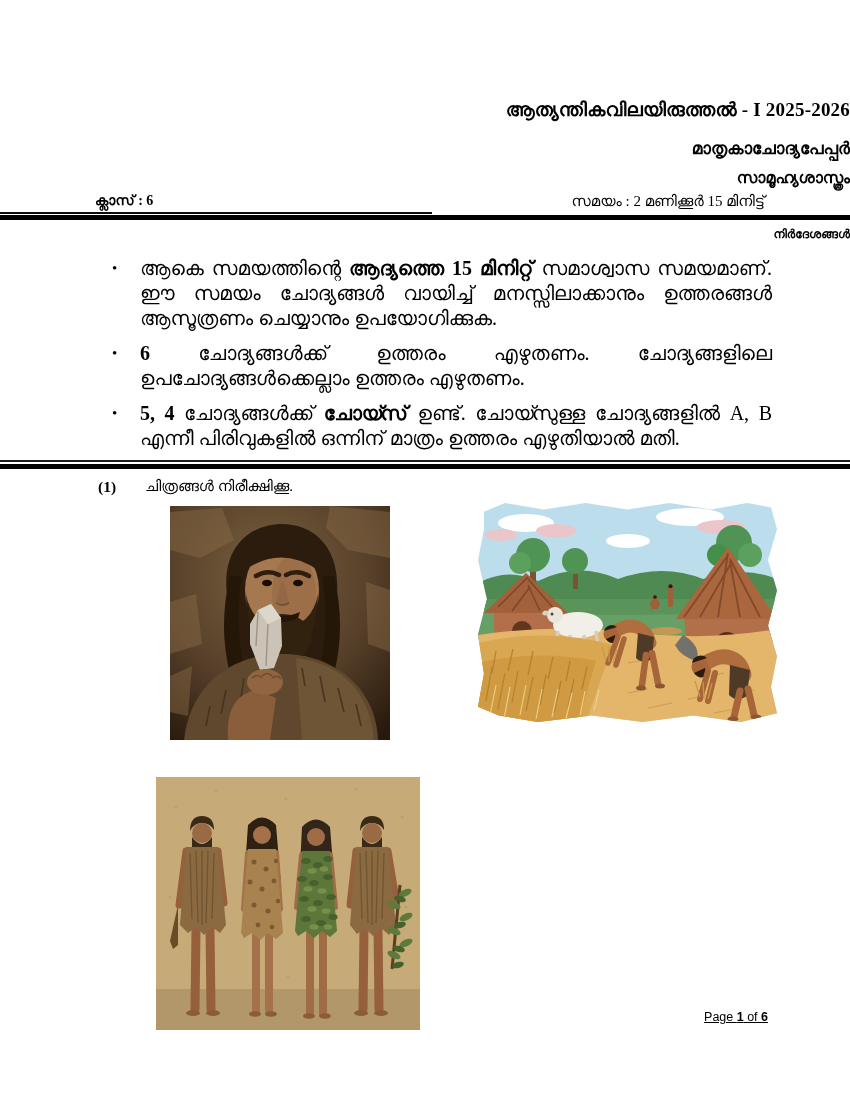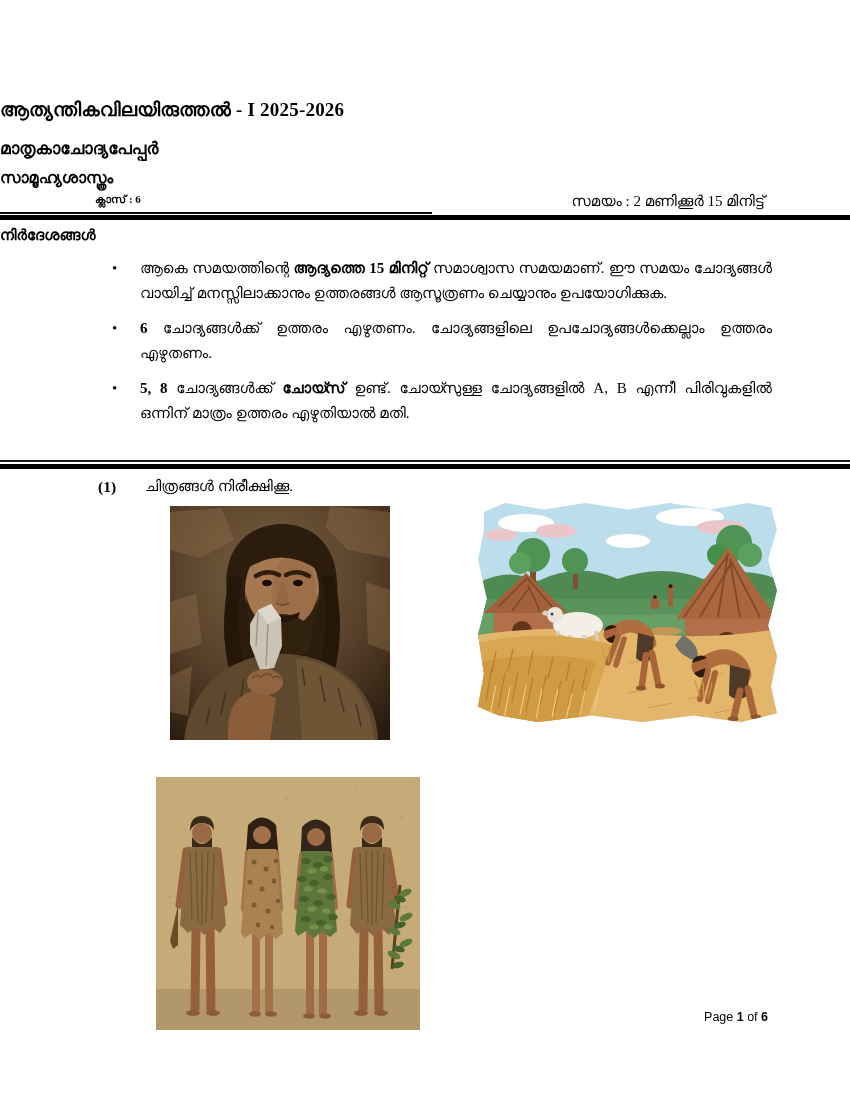--- a/index.html
+++ b/index.html
@@ -4,41 +4,41 @@
 <style>
   * { margin:0; padding:0; box-sizing:border-box; }
   html,body { background:#ffffff; }
   .page {
     position:relative; width:850px; height:1100px; margin:0 auto;
     background:#ffffff; overflow:hidden;
     font-family:"Liberation Serif","DejaVu Serif",serif;
     color:#000;
   }
   .abs { position:absolute; }
-  .center { left:0; width:100%; text-align:left; }
+  .center { left:0; width:100%; text-align:right; }
   .bold { font-weight:bold; }
 
   .title      { top:99px;  font-size:19px; letter-spacing:.2px; }
   .subtitle1  { top:139px; font-size:17px; }
   .subtitle2  { top:169px; font-size:16px; }
 
-  .class-label{ top:193px; left:95px;  font-size:11px; font-weight:bold; }
+  .class-label{ top:193px; left:95px;  font-size:14px; font-weight:bold; }
   .time-label { top:193px; right:85px; font-size:15px; font-weight:normal; }
 
   .rule1-thin { top:212px; left:0; width:432px; height:2px; background:#0a0a0a; }
   .rule1      { top:215px; left:0; width:850px; height:5px; background:#000; }
   .rule2-thin { top:460px; left:0; width:850px; height:1.5px; background:#1a1a1a; }
   .rule2      { top:464px; left:0; width:850px; height:5px; background:#000; }
 
-  .instr-heading { top:227px; font-size:15px; font-weight:bold; }
+  .instr-heading { top:227px; font-size:12px; font-weight:bold; }
 
   .bullets { top:256px; left:112px; width:660px; }
   .bullet-item { display:flex; margin-bottom:10px; }
   .bullet-marker { width:28px; flex:0 0 28px; font-size:15px; line-height:25px; }
-  .bullet-text { flex:1; font-size:15px; line-height:25px; text-align:justify; }
+  .bullet-text { flex:1; font-size:20px; line-height:25px; text-align:justify; }
   .seg-b { font-weight:bold; }
   .seg-u { text-underline-offset:3px; }
 
   .q1-number { top:478px; left:98px;  font-size:15.5px; font-weight:bold; }
   .q1-prompt { top:478px; left:145px; font-size:15px;text-align:center; }
 
   .img1 { top:506px; left:170px; width:220px; height:234px; }
   .img2 { top:503px; left:478px; width:299px; height:219px; background:#fff; }
   .img2 svg {
     clip-path: polygon(2% 4%, 9% 0%, 22% 3%, 36% 0%, 50% 3%, 64% 0%, 78% 3%, 90% 0%, 98% 2%,
@@ -47,20 +47,21 @@
                        2% 78%, 0% 60%, 3% 44%, 0% 26%, 2% 12%);
   }
   .caption { top:747px; left:115px; font-size:15.5px; }
   .img3 { top:777px; left:156px; width:264px; height:253px; }
   .img1 svg, .img2 svg, .img3 svg { display:block; width:100%; height:100%; }
 
   .footer {
     top:1010px; right:82px;
     font-family:"Liberation Sans","DejaVu Sans",sans-serif;
     font-size:12.5px;
+    text-decoration:underline;
   }
   .footer .num { font-weight:bold; }
 </style>
 </head>
 <body>
 
 <div class="page">
 
   <div class="abs center title bold">ആത്യന്തികവിലയിരുത്തൽ - I 2025-2026</div>
   <div class="abs center subtitle1 bold">മാതൃകാചോദ്യപേപ്പർ</div>
@@ -78,21 +79,21 @@
     <div class="bullet-item">
       <span class="bullet-marker">•</span>
       <span class="bullet-text"><span>ആകെ സമയത്തിന്റെ </span><span class="seg-b">ആദ്യത്തെ 15 മിനിറ്റ്</span><span> സമാശ്വാസ സമയമാണ്. ഈ സമയം ചോദ്യങ്ങൾ വായിച്ച് മനസ്സിലാക്കാനും ഉത്തരങ്ങൾ ആസൂത്രണം ചെയ്യാനും ഉപയോഗിക്കുക.</span></span>
     </div>
     <div class="bullet-item">
       <span class="bullet-marker">•</span>
       <span class="bullet-text"><span class="seg-b">6</span><span> ചോദ്യങ്ങൾക്ക് ഉത്തരം എഴുതണം. ചോദ്യങ്ങളിലെ ഉപചോദ്യങ്ങൾക്കെല്ലാം ഉത്തരം എഴുതണം.</span></span>
     </div>
     <div class="bullet-item">
       <span class="bullet-marker">•</span>
-      <span class="bullet-text"><span class="seg-b">5, 8</span><span> ചോദ്യങ്ങൾക്ക് </span><span class="seg-b">ചോയ്സ്</span><span> ഉണ്ട്. </span><span class="seg-u">ചോയ്സുള്ള</span><span> ചോദ്യങ്ങളിൽ </span><span class="seg-u">A, B എന്നീ പിരിവുകളിൽ ഒന്നിന് മാത്രം</span><span> ഉത്തരം എഴുതിയാൽ മതി.</span></span>
+      <span class="bullet-text"><span class="seg-b">5, 4</span><span> ചോദ്യങ്ങൾക്ക് </span><span class="seg-b">ചോയ്സ്</span><span> ഉണ്ട്. </span><span class="seg-u">ചോയ്സുള്ള</span><span> ചോദ്യങ്ങളിൽ </span><span class="seg-u">A, B എന്നീ പിരിവുകളിൽ ഒന്നിന് മാത്രം</span><span> ഉത്തരം എഴുതിയാൽ മതി.</span></span>
     </div>
   </div>
 
   <div class="abs rule2-thin"></div>
   <div class="abs rule2"></div>
 
   <div class="abs q1-number">(1)</div>
   <div class="abs q1-prompt">ചിത്രങ്ങൾ നിരീക്ഷിക്കൂ.</div>
 
   <div class="abs img1">

